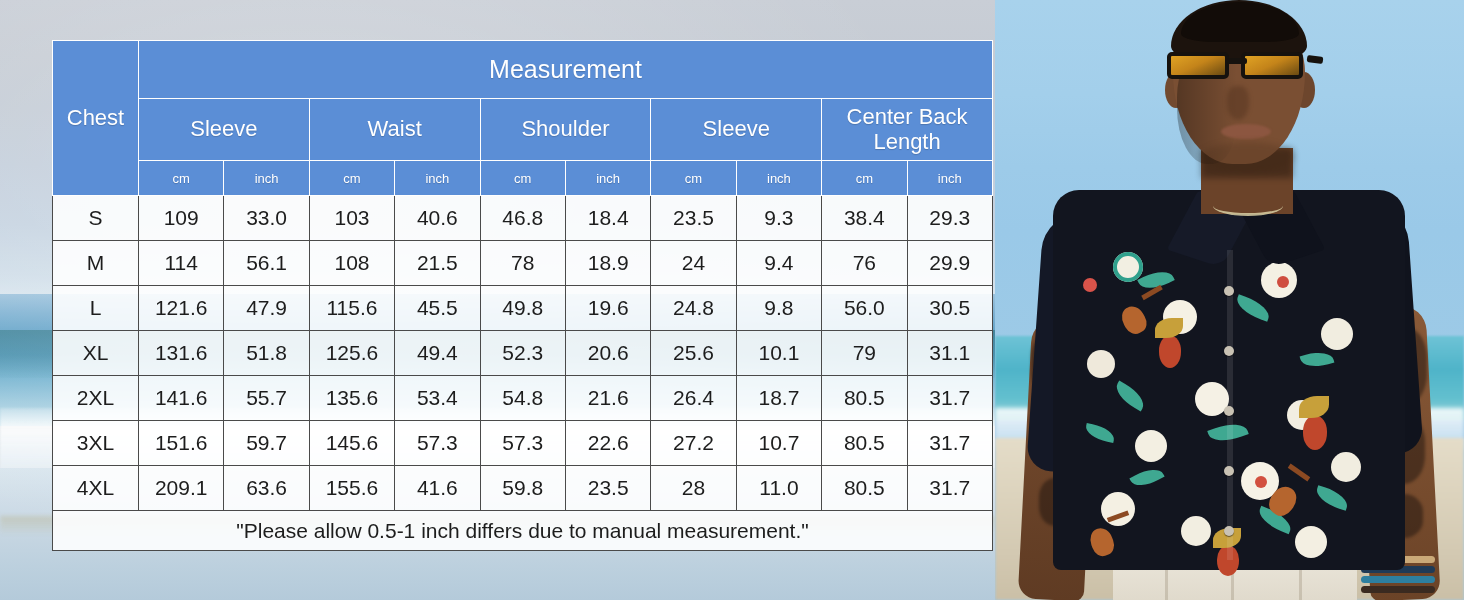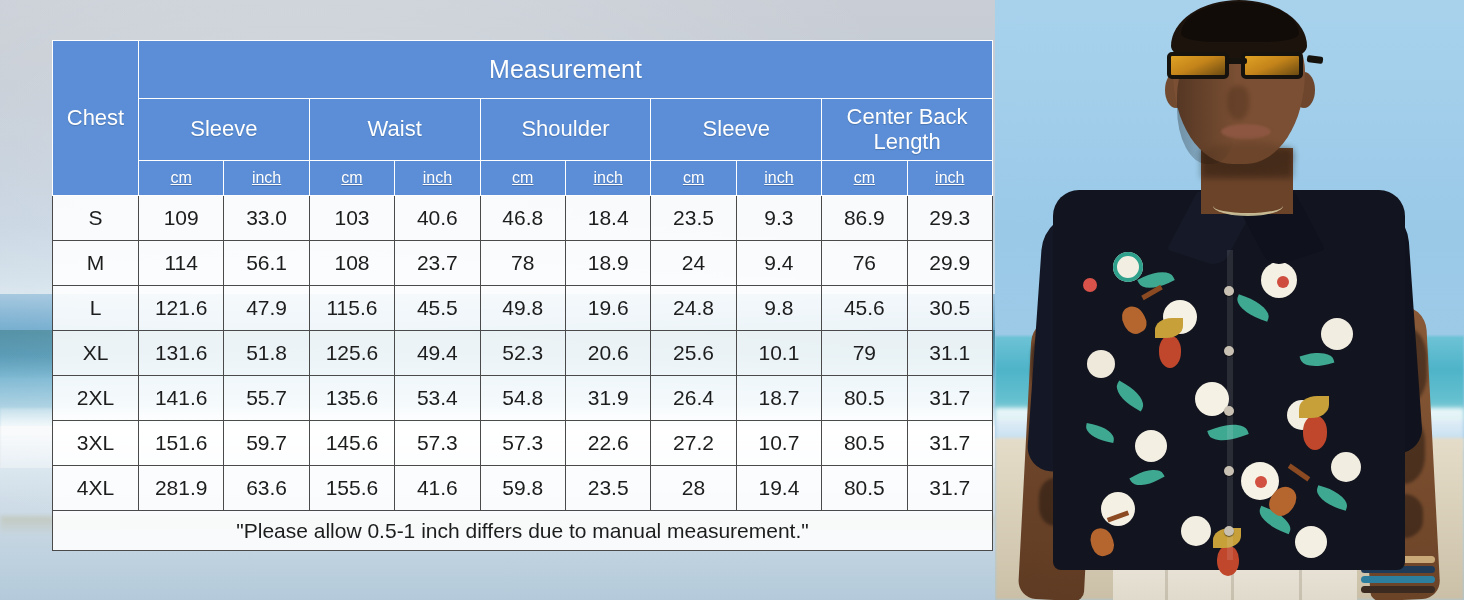--- a/index.html
+++ b/index.html
@@ -89,21 +89,21 @@
   .hd {
     background: #5b8ed6;
     color: #ffffff;
     font-weight: bold;
     border: 1px solid #ffffff !important;
     text-shadow: 0 1px 1px rgba(0,0,0,0.18);
   }
   .hd-measure  { font-size: 25px; height: 58px; }
   .hd-group    { font-size: 22px; height: 62px; line-height: 1.12; }
   .hd-size     { font-size: 22px; }
-  .hd-unit     { font-size: 16px; height: 35px; text-decoration: underline; }
+  .hd-unit     { font-size: 13px; height: 35px; }
 
   
   .dc {
     background: rgba(255,255,255,0.88);
     color: #1d1d1d;
     font-size: 21px;
     height: 45px;
   }
   .dc-size { font-size: 21px; }
   .note-cell {
@@ -414,47 +414,47 @@
         <tr>
           <td class="dc dc-size">S</td>
           <td class="dc">109</td>
           <td class="dc">33.0</td>
           <td class="dc">103</td>
           <td class="dc">40.6</td>
           <td class="dc">46.8</td>
           <td class="dc">18.4</td>
           <td class="dc">23.5</td>
           <td class="dc">9.3</td>
-          <td class="dc">86.9</td>
+          <td class="dc">38.4</td>
           <td class="dc">29.3</td>
         </tr>
         <tr>
           <td class="dc dc-size">M</td>
           <td class="dc">114</td>
           <td class="dc">56.1</td>
           <td class="dc">108</td>
-          <td class="dc">23.7</td>
+          <td class="dc">21.5</td>
           <td class="dc">78</td>
           <td class="dc">18.9</td>
           <td class="dc">24</td>
           <td class="dc">9.4</td>
           <td class="dc">76</td>
           <td class="dc">29.9</td>
         </tr>
         <tr>
           <td class="dc dc-size">L</td>
           <td class="dc">121.6</td>
           <td class="dc">47.9</td>
           <td class="dc">115.6</td>
           <td class="dc">45.5</td>
           <td class="dc">49.8</td>
           <td class="dc">19.6</td>
           <td class="dc">24.8</td>
           <td class="dc">9.8</td>
-          <td class="dc">45.6</td>
+          <td class="dc">56.0</td>
           <td class="dc">30.5</td>
         </tr>
         <tr>
           <td class="dc dc-size">XL</td>
           <td class="dc">131.6</td>
           <td class="dc">51.8</td>
           <td class="dc">125.6</td>
           <td class="dc">49.4</td>
           <td class="dc">52.3</td>
           <td class="dc">20.6</td>
@@ -463,49 +463,49 @@
           <td class="dc">79</td>
           <td class="dc">31.1</td>
         </tr>
         <tr>
           <td class="dc dc-size">2XL</td>
           <td class="dc">141.6</td>
           <td class="dc">55.7</td>
           <td class="dc">135.6</td>
           <td class="dc">53.4</td>
           <td class="dc">54.8</td>
-          <td class="dc">31.9</td>
+          <td class="dc">21.6</td>
           <td class="dc">26.4</td>
           <td class="dc">18.7</td>
           <td class="dc">80.5</td>
           <td class="dc">31.7</td>
         </tr>
         <tr>
           <td class="dc dc-size">3XL</td>
           <td class="dc">151.6</td>
           <td class="dc">59.7</td>
           <td class="dc">145.6</td>
           <td class="dc">57.3</td>
           <td class="dc">57.3</td>
           <td class="dc">22.6</td>
           <td class="dc">27.2</td>
           <td class="dc">10.7</td>
           <td class="dc">80.5</td>
           <td class="dc">31.7</td>
         </tr>
         <tr>
           <td class="dc dc-size">4XL</td>
-          <td class="dc">281.9</td>
+          <td class="dc">209.1</td>
           <td class="dc">63.6</td>
           <td class="dc">155.6</td>
           <td class="dc">41.6</td>
           <td class="dc">59.8</td>
           <td class="dc">23.5</td>
           <td class="dc">28</td>
-          <td class="dc">19.4</td>
+          <td class="dc">11.0</td>
           <td class="dc">80.5</td>
           <td class="dc">31.7</td>
         </tr>
         <tr>
           <td class="note-cell" colspan="11">"Please allow 0.5-1 inch differs due to manual measurement."</td>
         </tr>
       </tbody>
     </table>
   </div>
 

